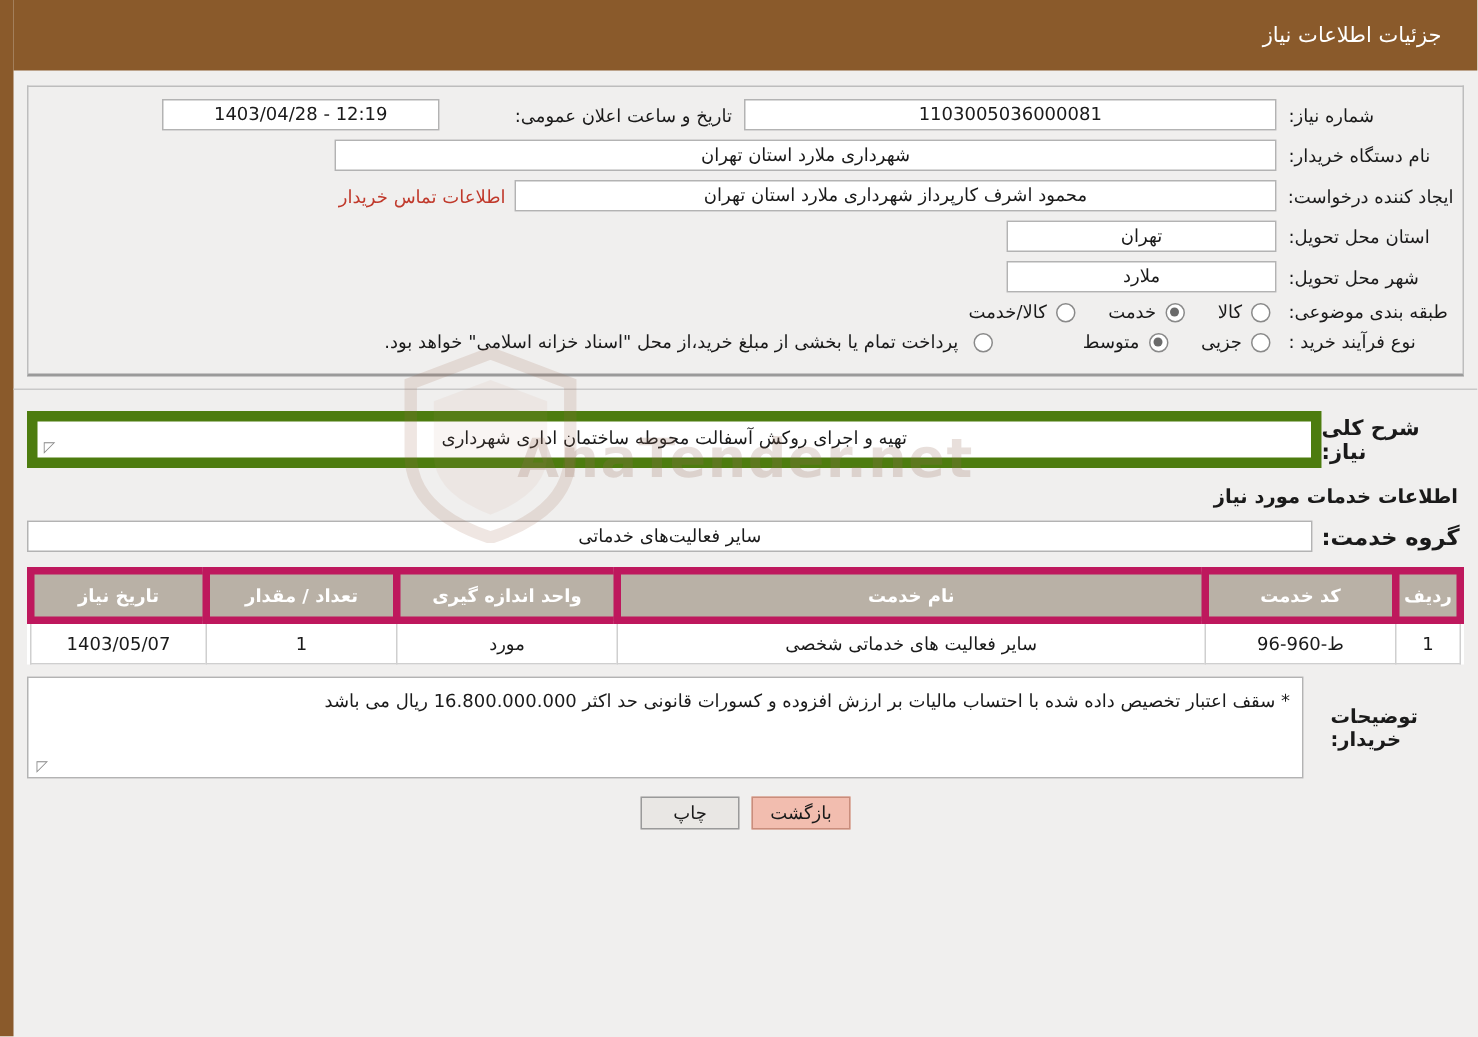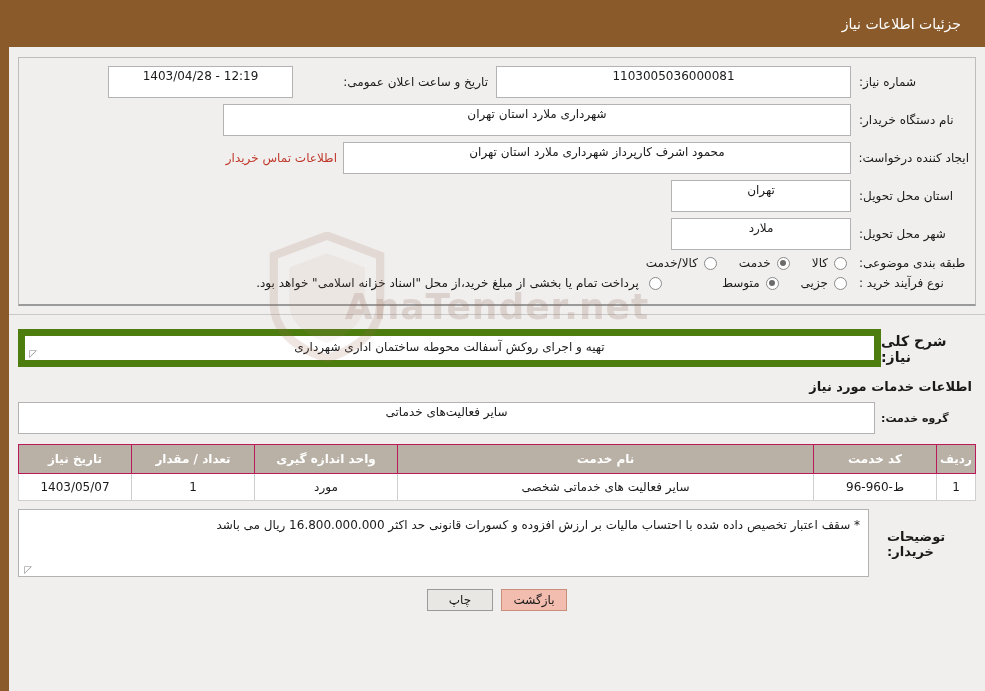--- a/index.html
+++ b/index.html
@@ -95,21 +95,21 @@
     white-space: nowrap;
   }
   .lbl-main {
     width: 118px;
     text-align: left;
     padding-left: 8px;
   }
   .fld {
     border: 1px solid #b3b3b3;
     background: #ffffff;
-    height: 32px;
+    height: 21px;
     line-height: 19px;
     font-size: 12px;
     text-align: center;
     color: #1a1a1a;
     box-sizing: border-box;
     overflow: hidden;
     white-space: nowrap;
   }
   .sub-lbl {
     font-size: 12px;
@@ -202,39 +202,39 @@
     margin: 12px 0 8px 0;
     text-align: right;
     padding-right: 4px;
   }
   .svc-row {
     display: flex;
     align-items: center;
     margin-bottom: 10px;
   }
   .svc-label {
-    font-size: 11px;
+    font-size: 15px;
     font-weight: bold;
     width: 95px;
     text-align: left;
     padding-left: 6px;
   }
   
   table.items {
     width: 100%;
     border-collapse: collapse;
     font-size: 12px;
     background: #ffffff;
     margin-top: 2px;
   }
   table.items th {
     background: #b9b1a6;
     color: #ffffff;
     font-weight: bold;
-    border: 1px solid #be185d;
+    border: 5px solid #be185d;
     height: 26px;
     font-size: 12px;
   }
   table.items td {
     border: 1px solid #cfcfcf;
     height: 24px;
     text-align: center;
     background: #ffffff;
     font-size: 12px;
   }

